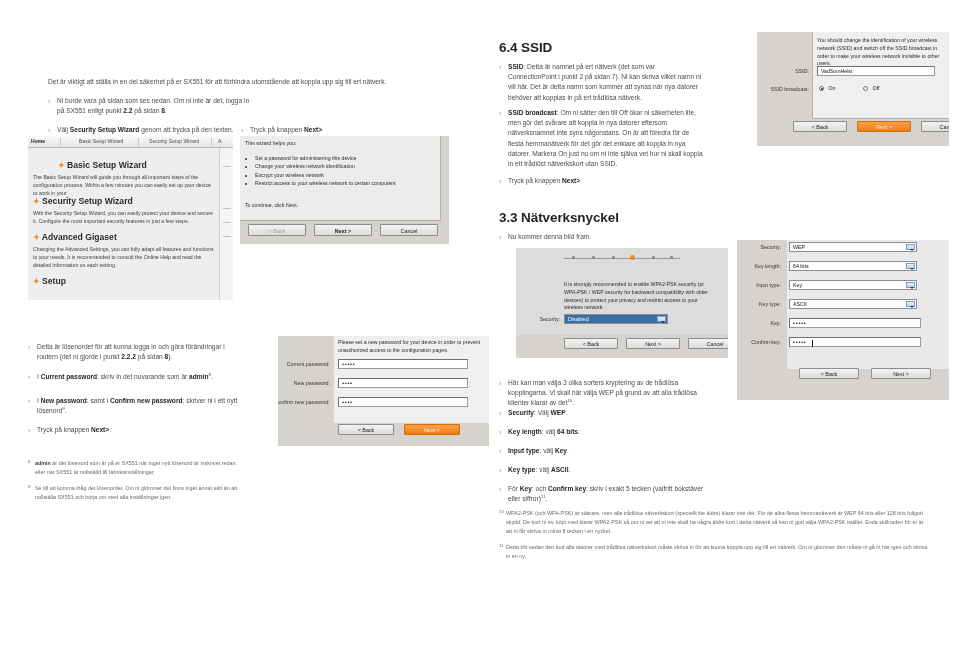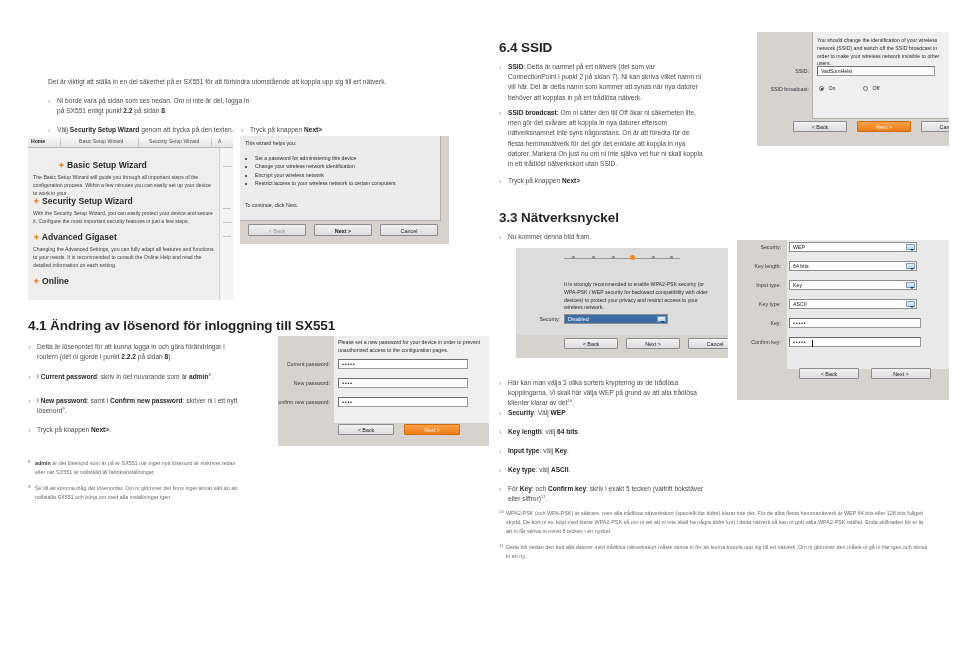--- a/index.html
+++ b/index.html
@@ -122,21 +122,21 @@
     <div class="rt-body">
       <div class="rt-h" style="left:5px; top:12px;margin-left:25px;"><span class="dot">✦</span> <span>Basic Setup Wizard</span></div>
       <div class="rt-p" style="left:5px; top:26px; width:182px;">The Basic Setup Wizard will guide you through all important steps of the configuration process. Within a few minutes you can easily set up your device to work in your</div>
 
       <div class="rt-h" style="left:5px; top:48px;"><span class="dot">✦</span> <span>Security Setup Wizard</span></div>
       <div class="rt-p" style="left:5px; top:62px; width:182px;">With the Security Setup Wizard, you can easily protect your device and secure it. Configure the most important security features in just a few steps.</div>
 
       <div class="rt-h" style="left:5px; top:84px;"><span class="dot">✦</span> <span>Advanced Gigaset</span></div>
       <div class="rt-p" style="left:5px; top:98px; width:182px;">Changing the Advanced Settings, you can fully adapt all features and functions to your needs. It is recommended to consult the Online Help and read the detailed information on each setting.</div>
 
-      <div class="rt-h" style="left:5px; top:128px;"><span class="dot">✦</span> <span>Online</span></div>
+      <div class="rt-h" style="left:5px; top:128px;"><span class="dot">✦</span> <span>Setup</span></div>
     </div>
     <div class="rt-right">
       <div class="rt-rline" style="top:18px;"></div>
       <div class="rt-rline" style="top:60px;"></div>
       <div class="rt-rline" style="top:74px;"></div>
       <div class="rt-rline" style="top:88px;"></div>
     </div>
   </div>
 
   <div class="shot dlg soft" style="left:240px; top:136px; width:209px; height:108px;">
@@ -273,21 +273,20 @@
   <div class="bul" style="left:499px; top:446px; width:205px;">
     <b>Input type</b><span>: välj </span><b>Key</b><span>.</span>
   </div>
   <div class="bul" style="left:499px; top:465px; width:205px;">
     <b>Key type</b><span>: välj </span><b>ASCII</b><span>.</span>
   </div>
   <div class="bul" style="left:499px; top:484px; width:205px;">
     <span>För </span><b>Key</b><span>: och </span><b>Confirm key</b><span>: skriv i exakt 5 tecken (valfritt bokstäver eller siffror)</span><sup>11</sup><span>.</span>
   </div>
 
-  <h2 class="sec" style="left:28px; top:318px;">4.1 Ändring av lösenord för inloggning till SX551</h2>
 
   <div class="bul" style="left:28px; top:342px; width:214px;">
     Detta är lösenordet för att kunna logga in och göra förändringar i routern (det ni gjorde i punkt <b>2.2.2</b> på sidan <b>8</b>).
   </div>
 
   <div class="bul" style="left:28px; top:372px; width:214px;">
     <span>I </span><b>Current password</b><span>: skriv in det nuvarande som är </span><b>admin</b><sup>8</sup><span>.</span>
   </div>
 
   <div class="bul" style="left:28px; top:396px; width:214px;">

